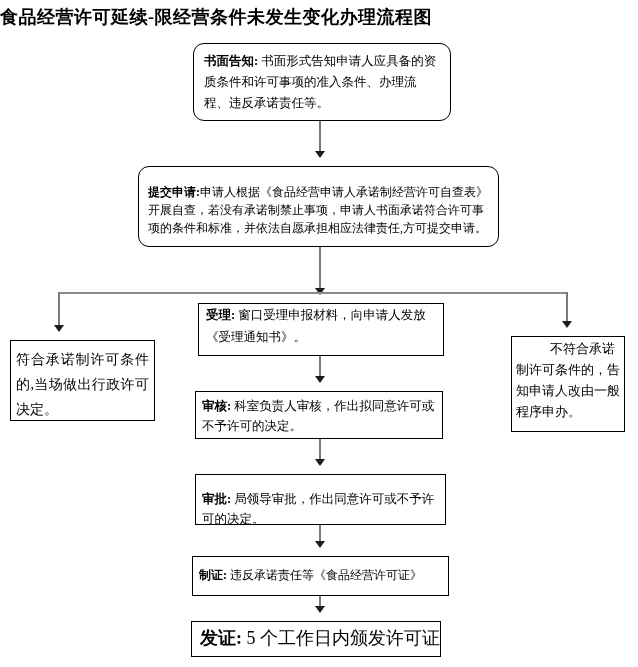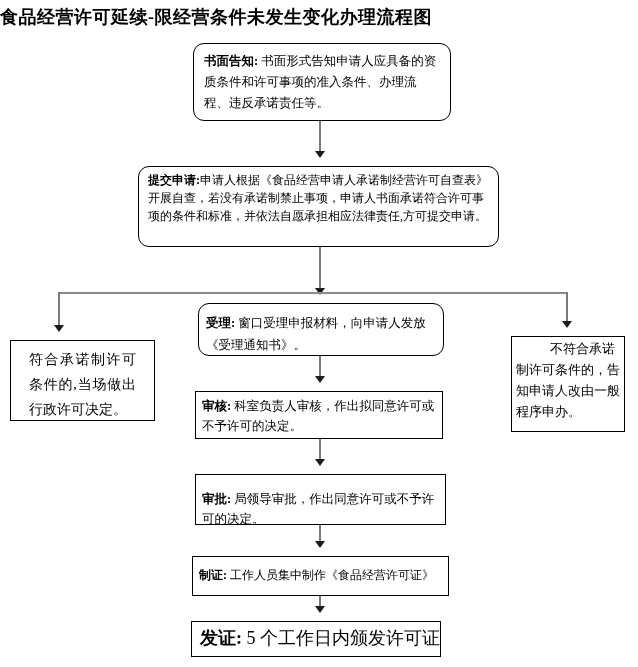--- a/index.html
+++ b/index.html
@@ -21,23 +21,23 @@
     box-sizing:border-box;
     border:1.5px solid #000;
     background:#fff;
     font-size:12.5px;
     z-index:2;
     margin-top:8px;
   }
   .node b{font-weight:bold;}
   .rounded{border-radius:11px;}
   .n-notify   {left:193px;top:35px; width:258px;height:78px;padding:7px 10px;line-height:21px;}
-  .n-submit   {left:138px;top:158px;width:361px;height:81px;padding:4px 9px; line-height:18.2px;font-size:12px;}
-  .n-accept   {left:198px;top:295px;width:246px;height:53px;padding:8px 7px; line-height:22px;border-radius:11px;}
-  .n-comply   {left:10px; top:332px;width:145px;height:81px;padding:6px 18px; line-height:25px;font-size:14px;text-align:justify;text-justify:inter-character;}
+  .n-submit   {left:138px;top:158px;width:361px;height:81px;padding:16px 9px; line-height:18.2px;font-size:12px;}
+  .n-accept   {left:198px;top:295px;width:246px;height:53px;padding:0 7px; line-height:22px;}
+  .n-comply   {left:10px; top:332px;width:145px;height:81px;padding:6px 5px; line-height:25px;font-size:14px;text-align:justify;text-justify:inter-character;}
   .n-noncomply{left:511px;top:328px;width:114px;height:96px;padding:1px 4px; line-height:21px;font-size:13px;text-indent:34px;}
   .n-review   {left:195px;top:383px;width:248px;height:48px;padding:4px 6px; line-height:20px;}
   .n-approve  {left:195px;top:466px;width:251px;height:51px;padding:14px 6px; line-height:20px;}
   .n-produce  {left:192px;top:548px;width:257px;height:40px;padding:0 6px;  line-height:37px;font-size:12px;white-space:nowrap;}
   .n-issue    {left:191px;top:613px;width:250px;height:36px;padding:0 8px;  line-height:33px;font-size:18px;white-space:nowrap;}
 
   
   .conn-v{
     position:absolute;width:2px;background:#7a7a7a;z-index:1;
   }
@@ -99,20 +99,20 @@
 
   <div class="node n-review">
     <b>审核: </b><span>科室负责人审核，作出拟同意许可或不予许可的决定。</span>
   </div>
 
   <div class="node n-approve">
     <b>审批: </b><span>局领导审批，作出同意许可或不予许可的决定。</span>
   </div>
 
   <div class="node n-produce">
-    <b>制证: </b><span>工作人员集中制作《食品经营许可证》</span>
+    <b>制证: </b><span>违反承诺责任等《食品经营许可证》</span>
   </div>
 
   <div class="node n-issue">
     <b>发证: </b><span>5 个工作日内颁发许可证</span>
   </div>
 
 </div>
 
 </body></html>

